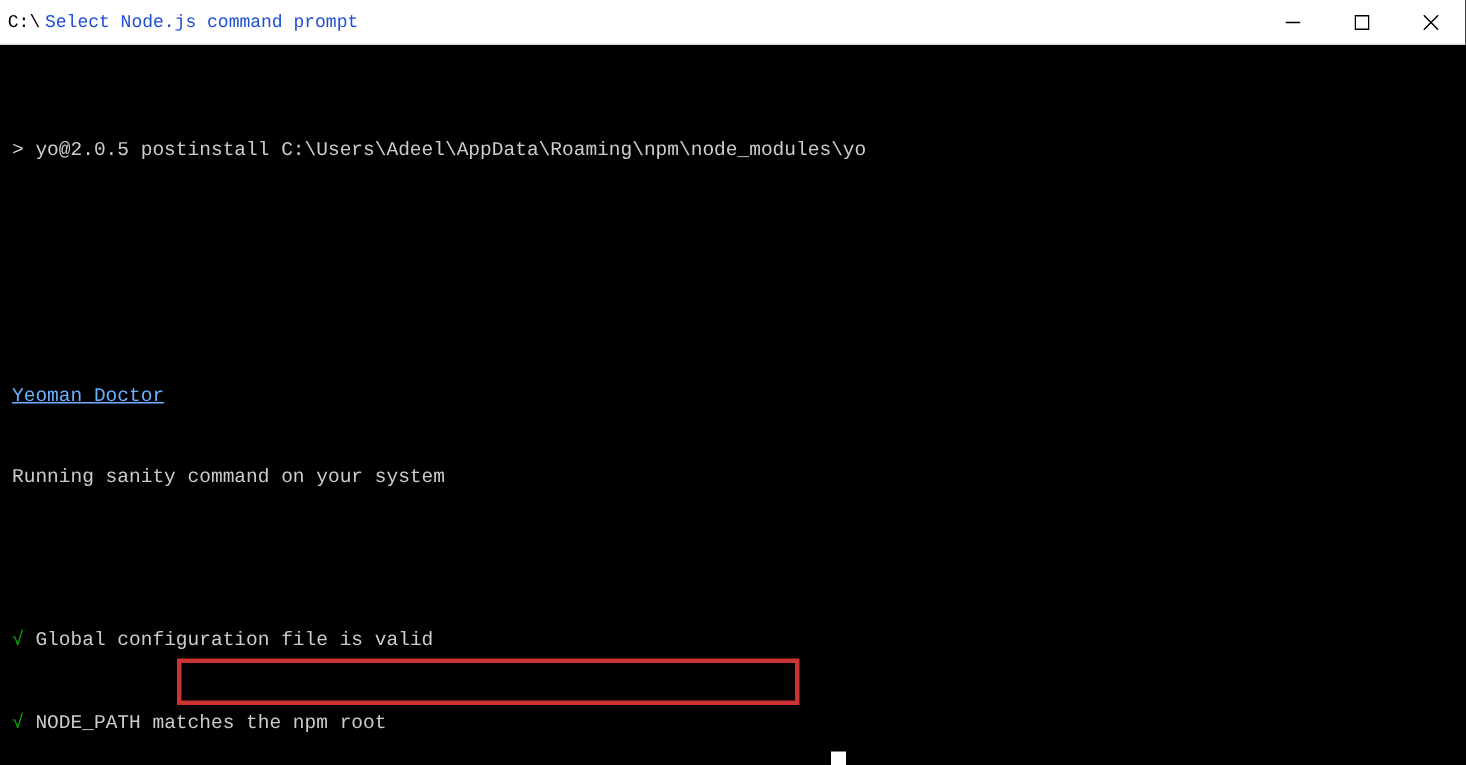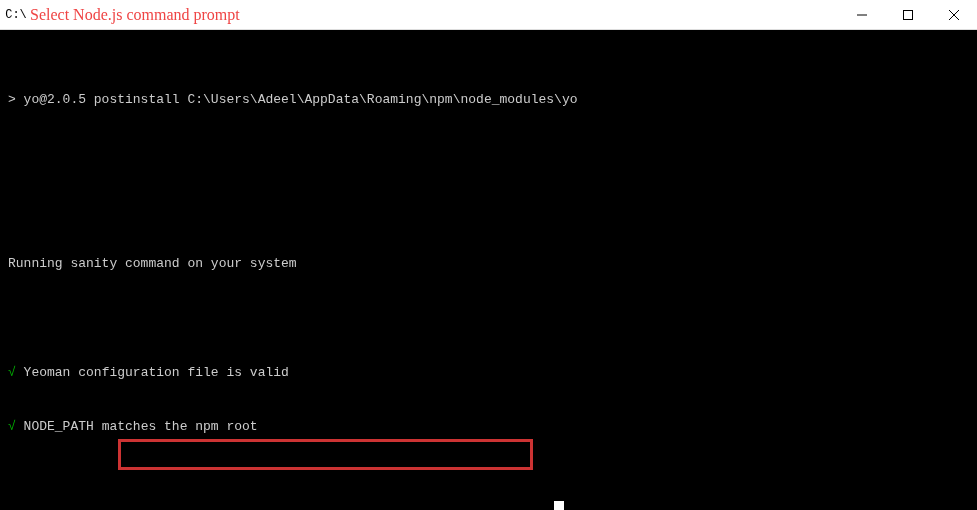--- a/index.html
+++ b/index.html
@@ -23,23 +23,23 @@
       width: 16px;
       height: 16px;
       margin-right: 6px;
       display: inline-flex;
       align-items: center;
       justify-content: center;
       font-size: 12px;
       color: #000;
     }
     .titlebar-title {
-      font-family: Liberation Serif, serif;
-      font-size: 16px;
-      color: #ef4444;
+      font-family: Liberation Mono, monospace;
+      font-size: 12px;
+      color: #1d4ed8;
       flex: 1;
     }
     .window-controls {
       display: flex;
       height: 100%;
     }
     .window-btn {
       width: 46px;
       display: flex;
       align-items: center;
@@ -106,23 +106,24 @@
           <path d="M0 0 L10 10 M10 0 L0 10" stroke="#000" stroke-width="1"></path>
         </svg>
     </div>
   </div>
 </div>
 
 <div class="terminal">
   <div class="line">&gt; yo@2.0.5 postinstall C:\Users\Adeel\AppData\Roaming\npm\node_modules\yo</div>
   <div class="line"></div>
   <div class="line"></div>
+  <div class="line"><span class="link">Yeoman Doctor</span></div>
   <div class="line">Running sanity command on your system</div>
   <div class="line"></div>
-  <div class="line"><span class="check">√</span><span> Yeoman configuration file is valid</span></div>
+  <div class="line"><span class="check">√</span><span> Global configuration file is valid</span></div>
   <div class="line"><span class="check">√</span><span> NODE_PATH matches the npm root</span></div>
   
   
   
   
   
   
   
   
   

